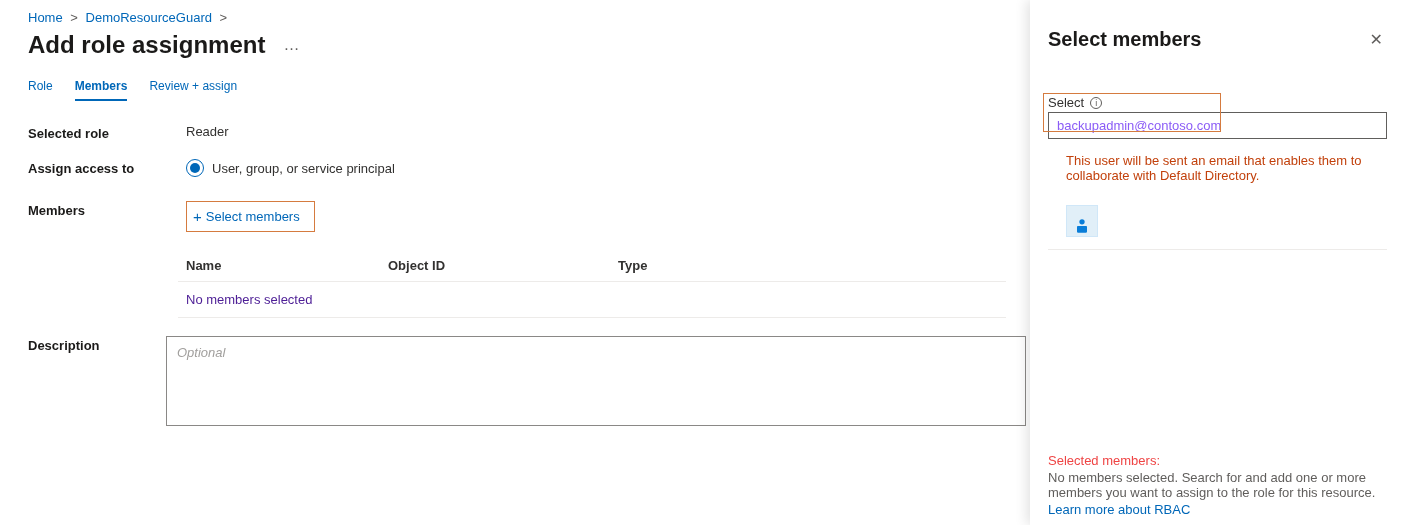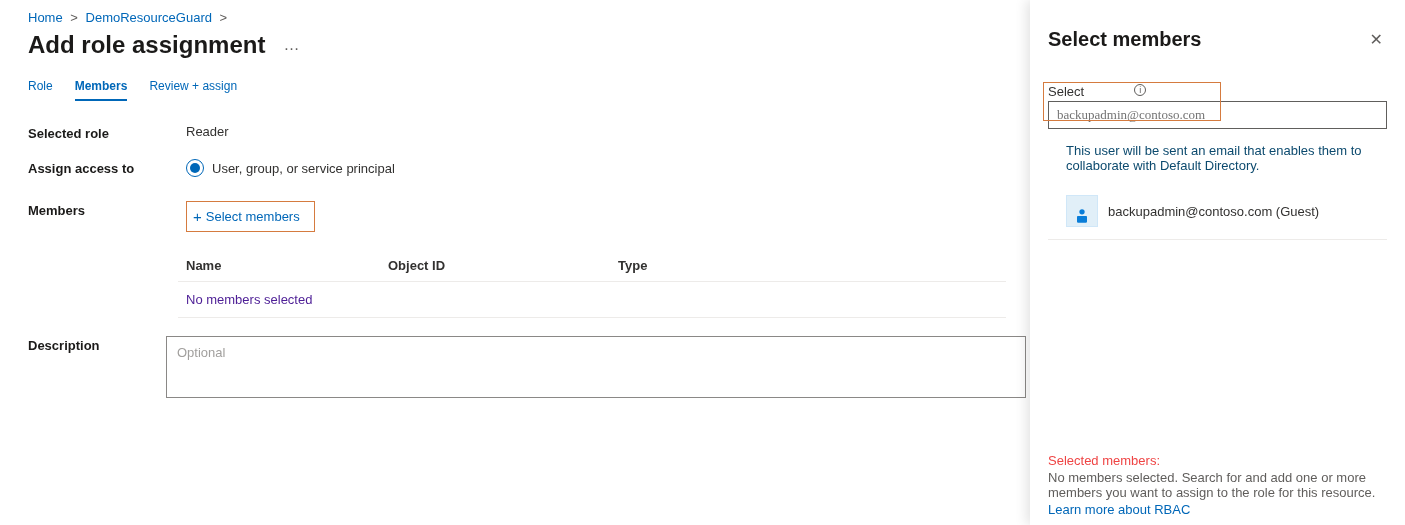--- a/index.html
+++ b/index.html
@@ -105,26 +105,27 @@
   .col-name { width: 210px; padding-left: 8px; }
   .col-obj  { width: 230px; }
   .col-type { flex: 1; }
   .members-empty {
     padding: 10px 0 10px 8px;
     border-bottom: 1px solid #edebe9;
     color: #4c1d95;
   }
   .desc-textarea {
     width: 860px;
-    height: 62px;
+    height: 90px;
     border: 1px solid #8a8886;
     padding: 8px 10px;
     font-family: inherit;
     font-size: 13px;
     resize: none;
+    font-style: italic;
   }
   .desc-textarea::placeholder { color: #a19f9d; }
 
   
   .panel {
     position: absolute;
     top: 0; right: 0;
     width: 375px;
     height: 525px;
     background: #fff;
@@ -135,56 +136,56 @@
   }
   .panel-header {
     display: flex; align-items: flex-start; justify-content: space-between;
   }
   .panel-title { font-size: 20px; font-weight: 600; color: #1b1a19; }
   .close-x {
     font-size: 16px; color: #605e5c; cursor: pointer;
     padding: 2px 4px;
   }
   .panel-sub-label {
-    margin-top: 33px;
+    margin-top: 44px;
     font-size: 13px;
     color: #323130;
-    display: flex; align-items: flex-start; gap: 44px;
+    display: flex; align-items: center;
   }
   .info-icon {
     width: 12px; height: 12px;
     border: 1px solid #605e5c;
     border-radius: 50%;
     display: inline-flex; align-items: center; justify-content: center;
     font-size: 9px; color: #605e5c;
     margin-left: 6px;
   }
   .select-input-wrap {
     position: relative;
     margin-top: 2px;
   }
   .select-input {
     width: 100%;
     border: 1px solid #605e5c;
     padding: 5px 8px;
-    font-family: Liberation Serif, serif;
-    font-size: 13px;
-    color: #737373;
+    font-family: Liberation Sans, sans-serif;
+    font-size: 13px;
+    color: #8b5cf6;
   }
   .select-input-border {
     position: absolute;
     top: -19px; left: -5px;
     width: 178px; height: 39px;
     border: 1px solid #d57b3f;
     pointer-events: none;
   }
   .panel-hint {
     margin-top: 14px;
     font-size: 13px;
-    color: #0c4a6e;
+    color: #c2410c;
     padding-left: 18px;
   }
   .result-item {
     display: flex; align-items: center;
     margin-top: 22px;
     padding-bottom: 12px;
     border-bottom: 1px solid #edebe9;
     cursor: pointer;
     padding-left: 18px;
   }
@@ -297,21 +298,20 @@
 
   <div class="panel-hint">This user will be sent an email that enables them to collaborate with Default Directory.</div>
 
   <div class="result-item">
     <div class="avatar">
       <svg viewBox="0 0 24 24">
         <circle cx="12" cy="7" r="3.2" fill="#0a7dd8"></circle>
         <rect x="6" y="12" width="12" height="8" rx="1" fill="#0a7dd8"></rect>
       </svg>
     </div>
-    <div class="result-text">backupadmin@contoso.com (Guest)</div>
   </div>
 
   <div class="panel-spacer"></div>
 
   <div class="panel-footer">
     <div class="hdr">Selected members:</div>
     <div class="body">No members selected. Search for and add one or more members you want to assign to the role for this resource.</div>
     <a>Learn more about RBAC</a>
   </div>
 </div>

